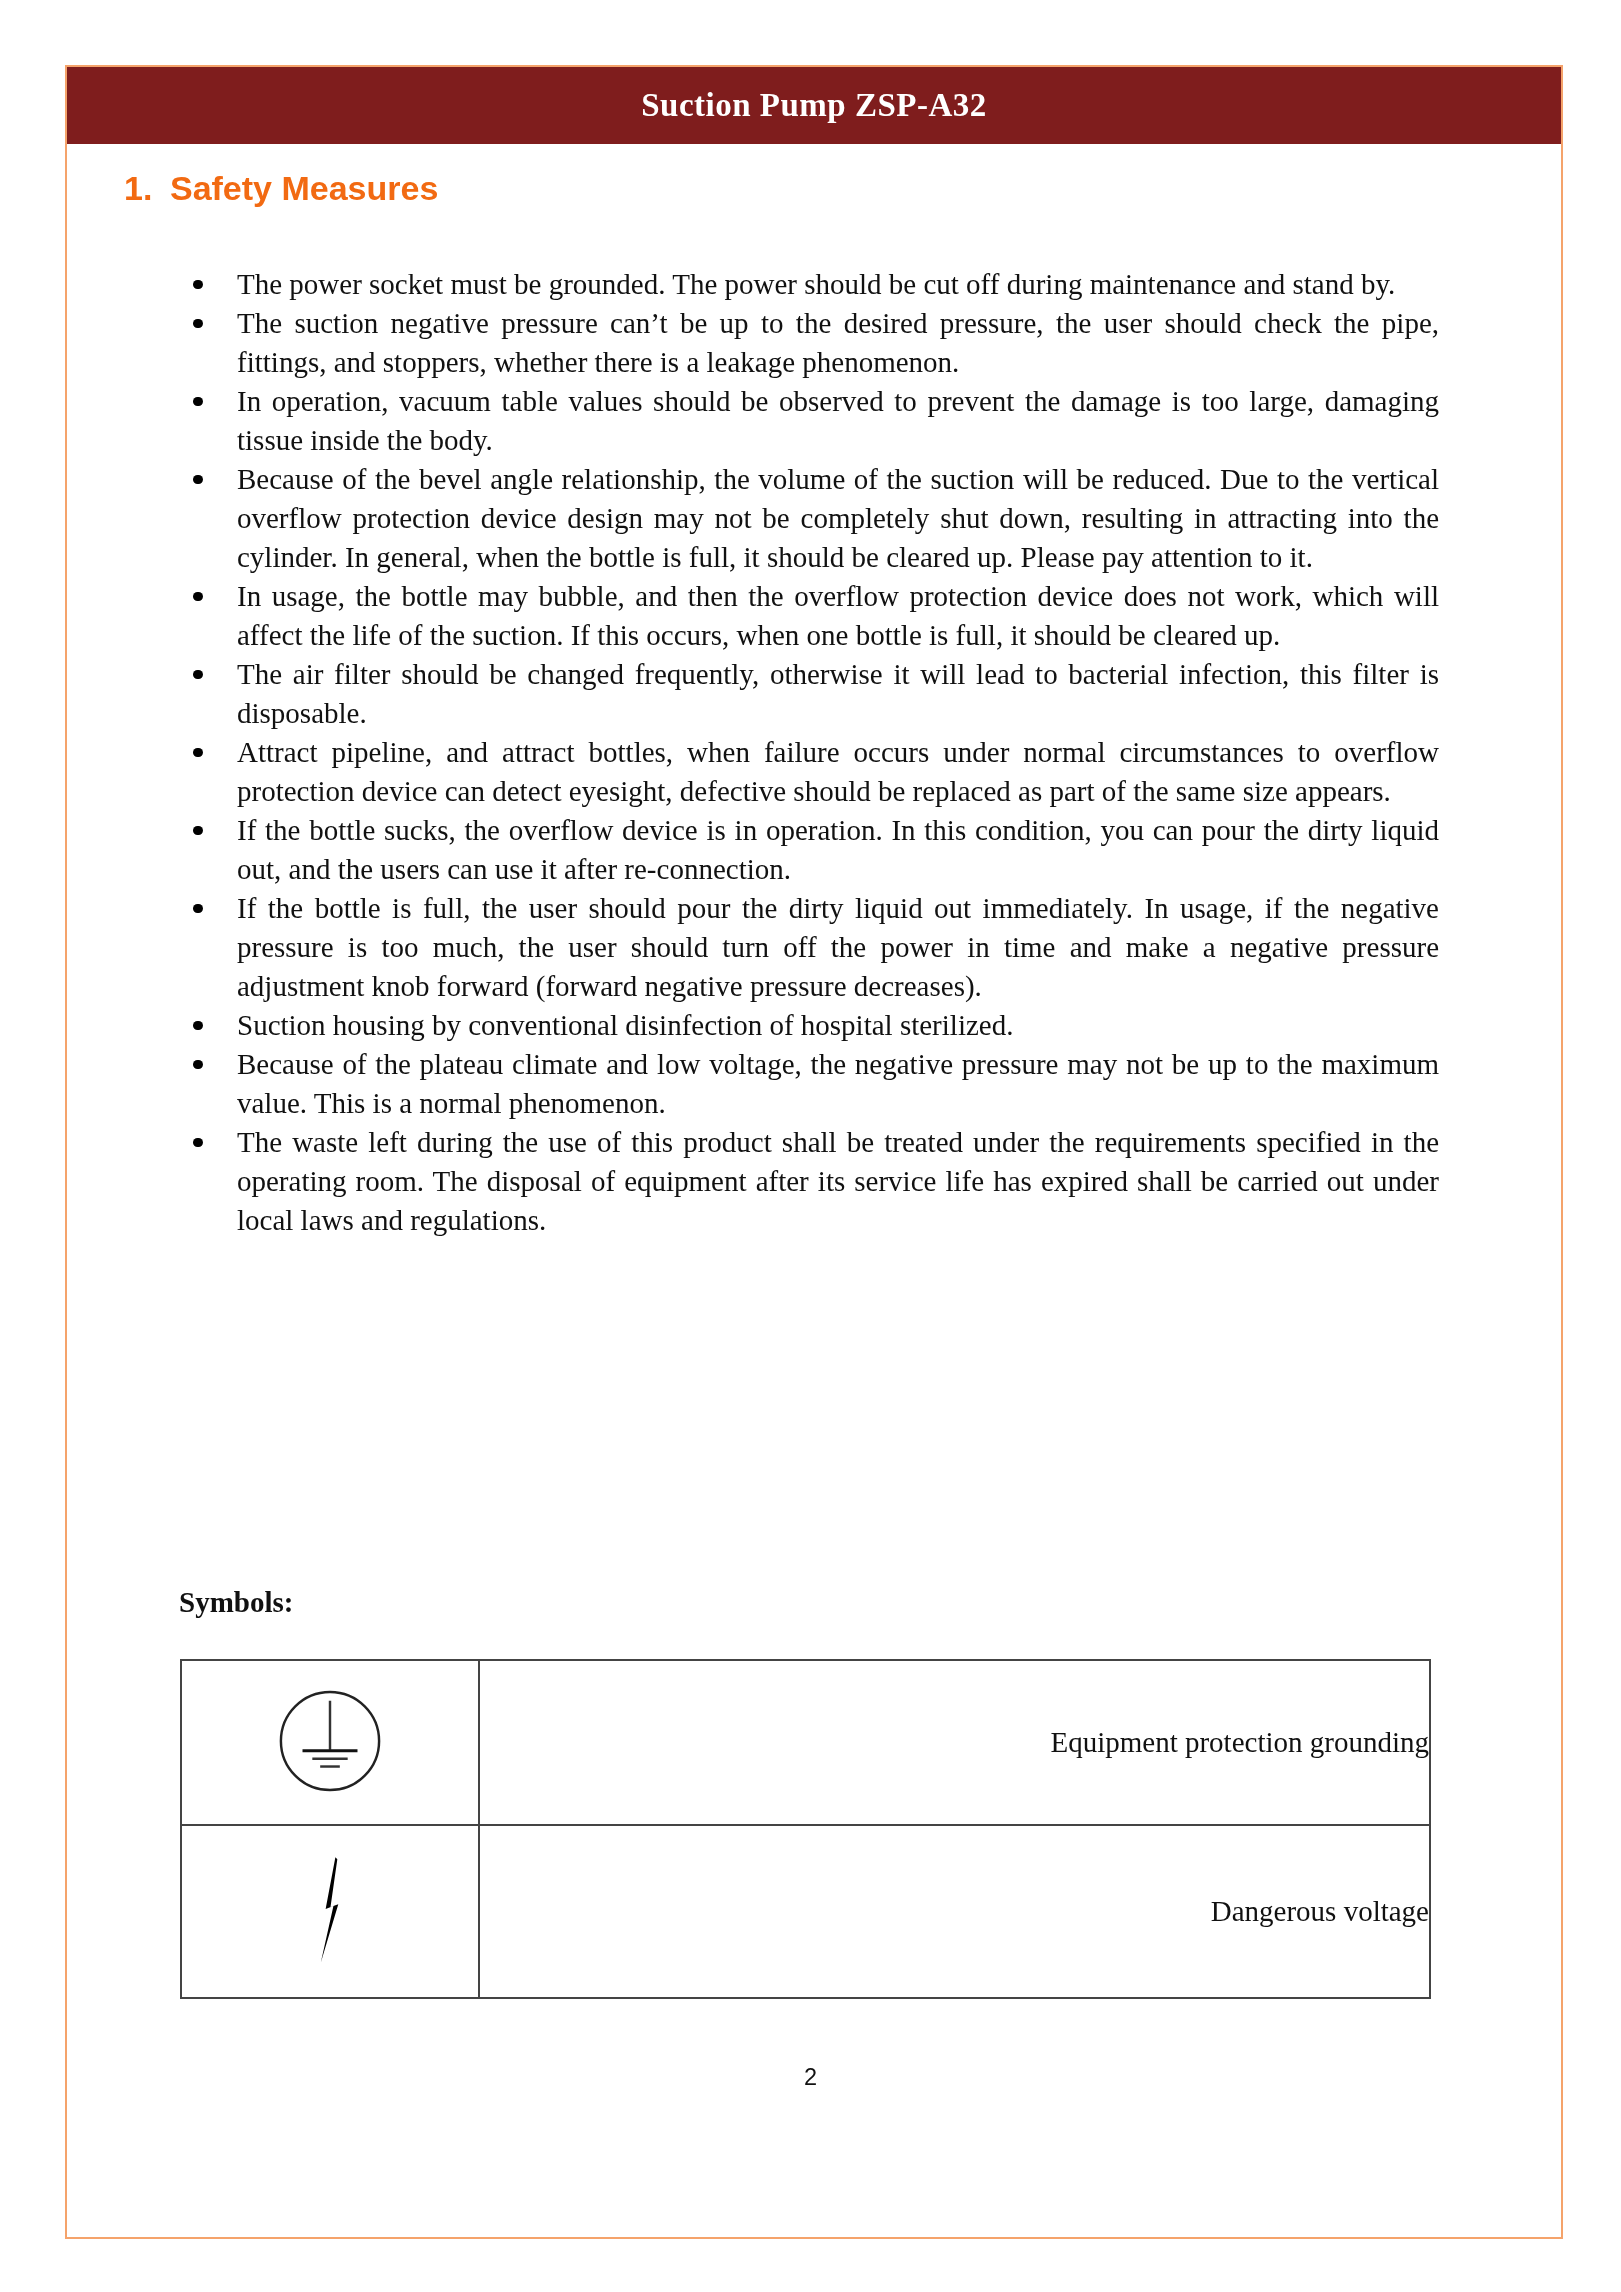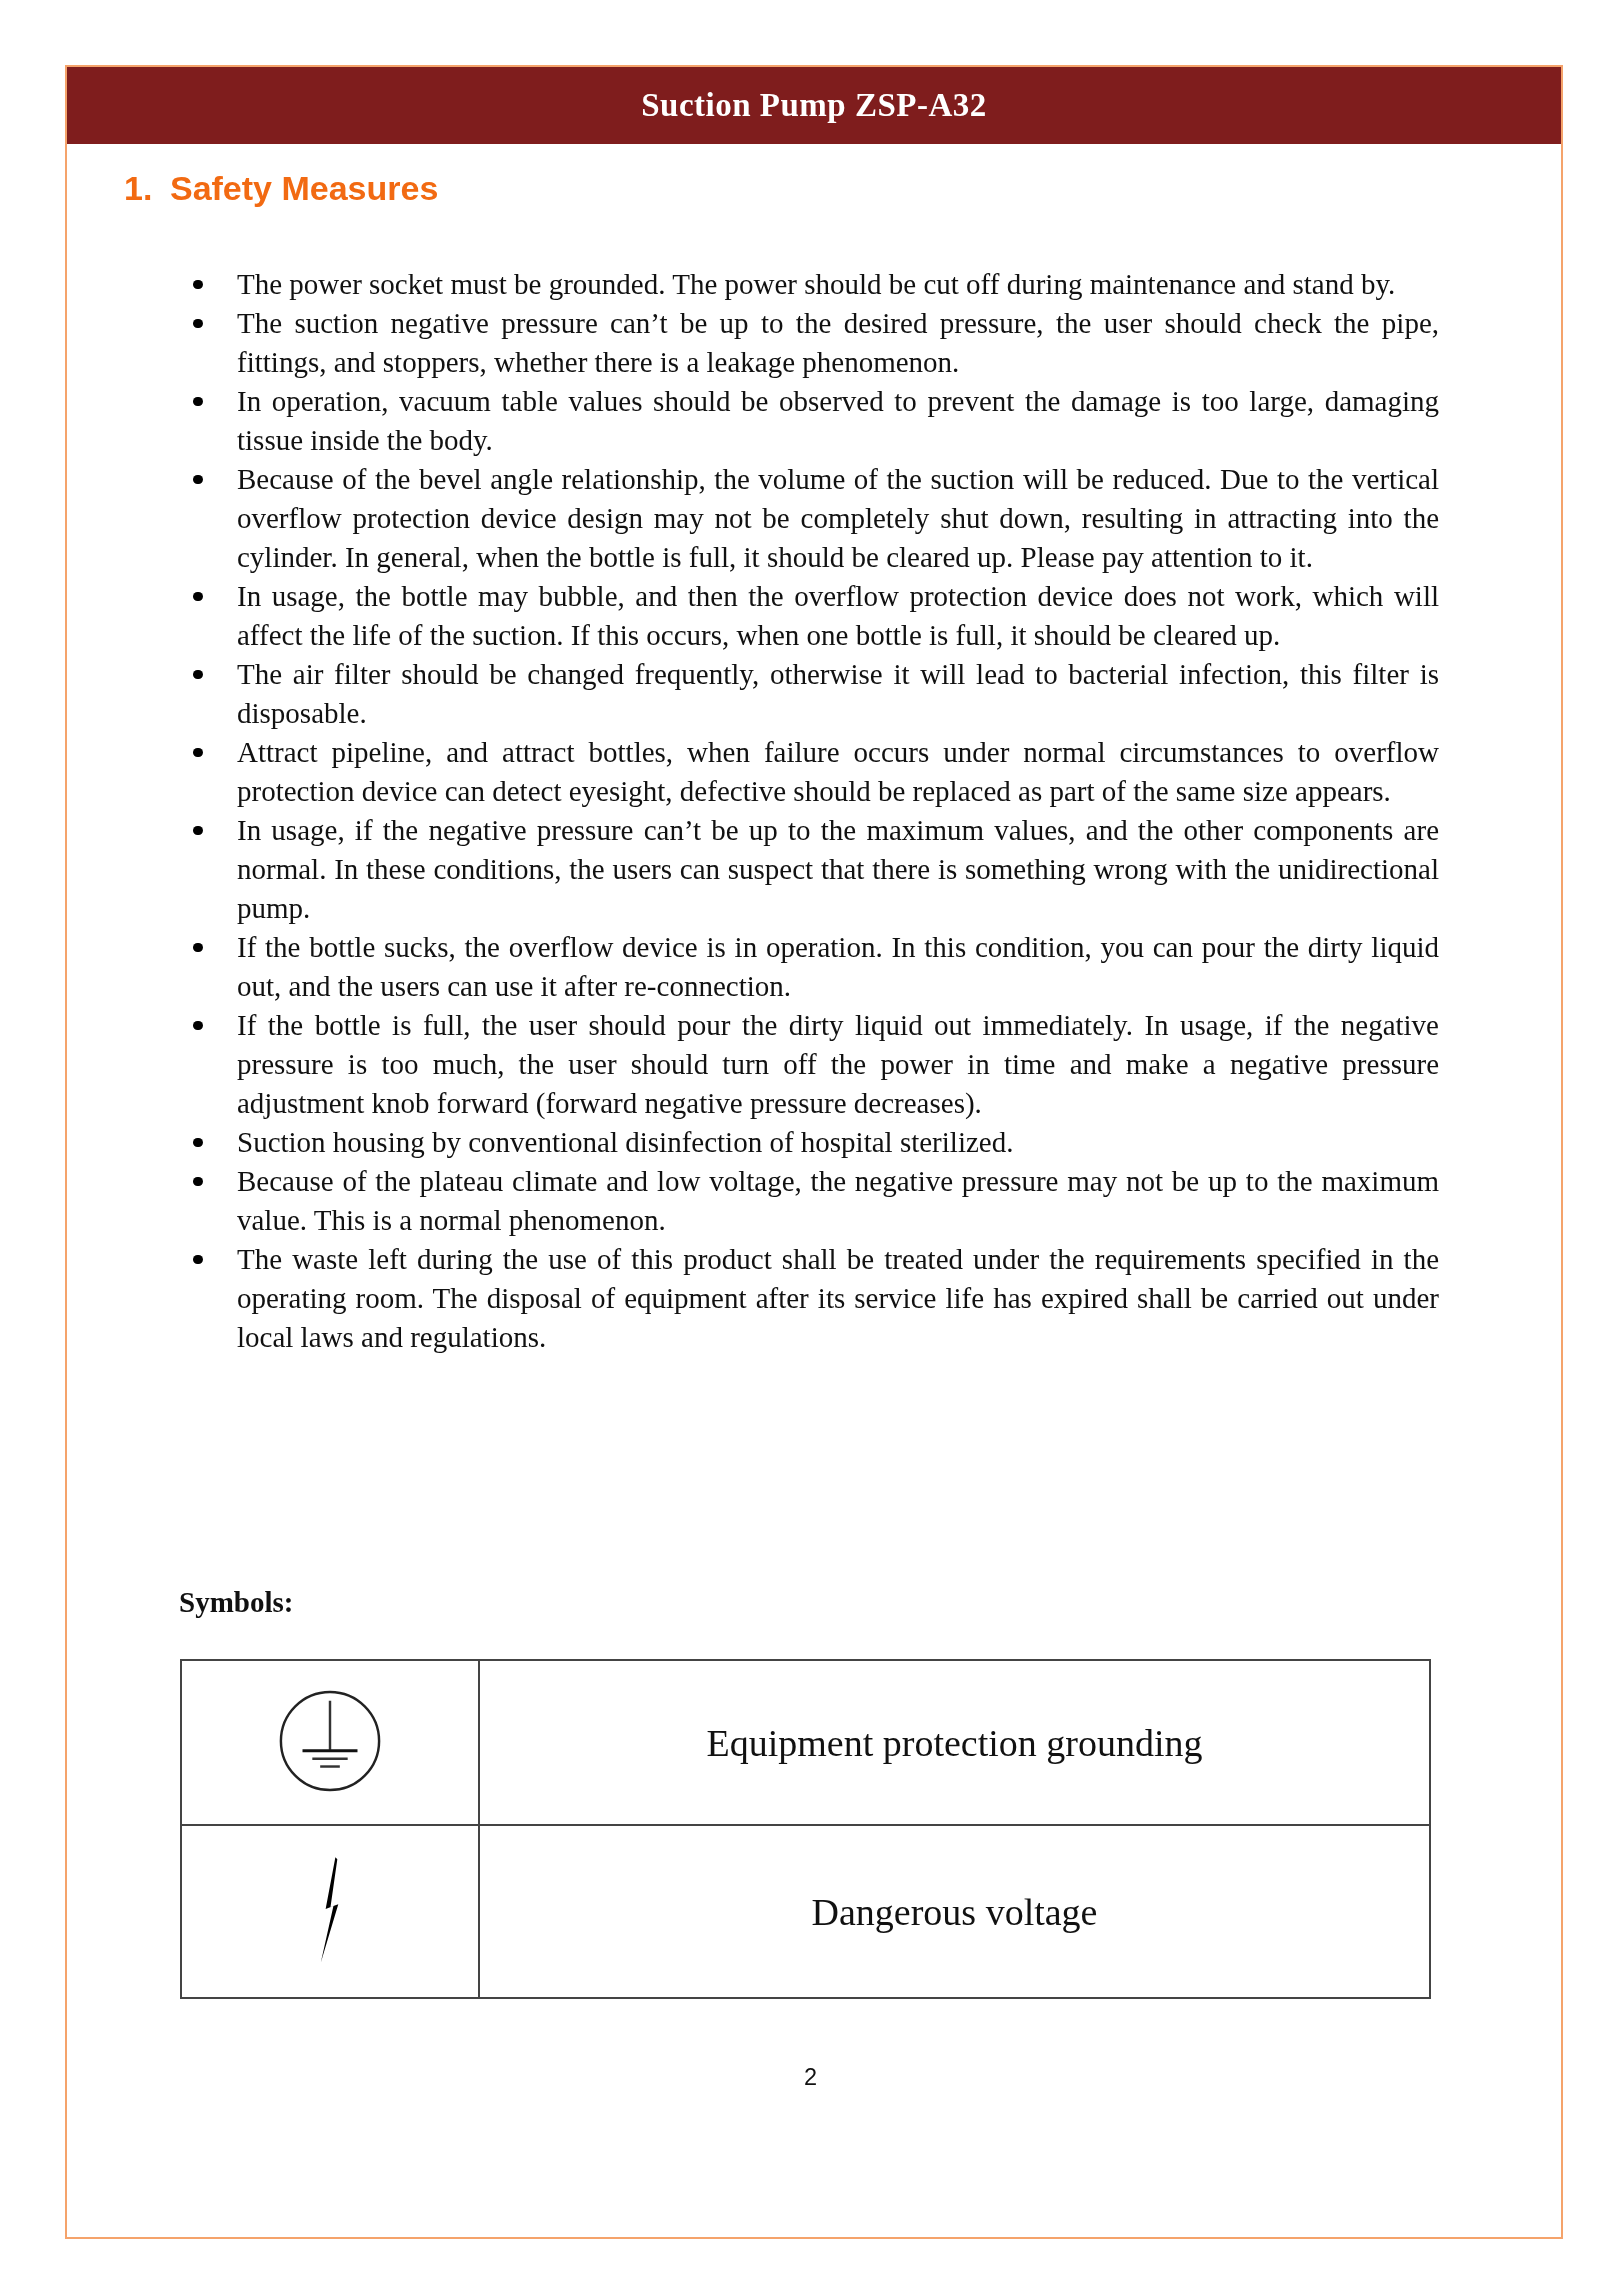--- a/index.html
+++ b/index.html
@@ -35,22 +35,22 @@
     position: absolute; left: 179px; top: 1586px;
     font-family: "Liberation Serif", "DejaVu Serif", serif; font-weight: bold; font-size: 29px;
   }
   .symbols-table {
     position: absolute; left: 180px; top: 1659px; width: 1251px;
     border-collapse: collapse;
   }
   .symbols-table td { border: 2px solid #444; padding: 0; }
   .symbols-table td.icon-cell { width: 296px; text-align: center; vertical-align: middle; }
   .symbols-table td.desc-cell {
-    text-align: center; vertical-align: middle;
-    font-family: "Liberation Serif", "DejaVu Serif", serif; font-size: 38px;
+    text-align: right; vertical-align: middle;
+    font-family: "Liberation Serif", "DejaVu Serif", serif; font-size: 29px;
   }
   .row1 td { height: 163px; }
   .row2 td { height: 171px; }
   .page-number {
     position: absolute; left: 0; right: 0; top: 2064px; text-align: center;
     font-family: "Liberation Sans", "DejaVu Sans", sans-serif; font-size: 23.5px;
   }
 </style>
 </head>
 <body>
@@ -66,21 +66,20 @@
 </div>
 
 <ul class="bullets">
   <li><span class="dot"></span><span>The power socket must be grounded. The power should be cut off during maintenance and stand by.</span></li>
   <li><span class="dot"></span><span>The suction negative pressure can’t be up to the desired pressure, the user should check the pipe, fittings, and stoppers, whether there is a leakage phenomenon.</span></li>
   <li><span class="dot"></span><span>In operation, vacuum table values should be observed to prevent the damage is too large, damaging tissue inside the body.</span></li>
   <li><span class="dot"></span><span>Because of the bevel angle relationship, the volume of the suction will be reduced. Due to the vertical overflow protection device design may not be completely shut down, resulting in attracting into the cylinder. In general, when the bottle is full, it should be cleared up. Please pay attention to it.</span></li>
   <li><span class="dot"></span><span>In usage, the bottle may bubble, and then the overflow protection device does not work, which will affect the life of the suction. If this occurs, when one bottle is full, it should be cleared up.</span></li>
   <li><span class="dot"></span><span>The air filter should be changed frequently, otherwise it will lead to bacterial infection, this filter is disposable.</span></li>
   <li><span class="dot"></span><span>Attract pipeline, and attract bottles, when failure occurs under normal circumstances to overflow protection device can detect eyesight, defective should be replaced as part of the same size appears.</span></li>
-  <li><span class="dot"></span><span>In usage, if the negative pressure can’t be up to the maximum values, and the other components are normal. In these conditions, the users can suspect that there is something wrong with the unidirectional pump.</span></li>
   <li><span class="dot"></span><span>If the bottle sucks, the overflow device is in operation. In this condition, you can pour the dirty liquid out, and the users can use it after re-connection.</span></li>
   <li><span class="dot"></span><span>If the bottle is full, the user should pour the dirty liquid out immediately. In usage, if the negative pressure is too much, the user should turn off the power in time and make a negative pressure adjustment knob forward (forward negative pressure decreases).</span></li>
   <li><span class="dot"></span><span>Suction housing by conventional disinfection of hospital sterilized.</span></li>
   <li><span class="dot"></span><span>Because of the plateau climate and low voltage, the negative pressure may not be up to the maximum value. This is a normal phenomenon.</span></li>
   <li><span class="dot"></span><span>The waste left during the use of this product shall be treated under the requirements specified in the operating room. The disposal of equipment after its service life has expired shall be carried out under local laws and regulations.</span></li>
 </ul>
 
 <div class="symbols-label">Symbols:</div>
 
 <table class="symbols-table">

